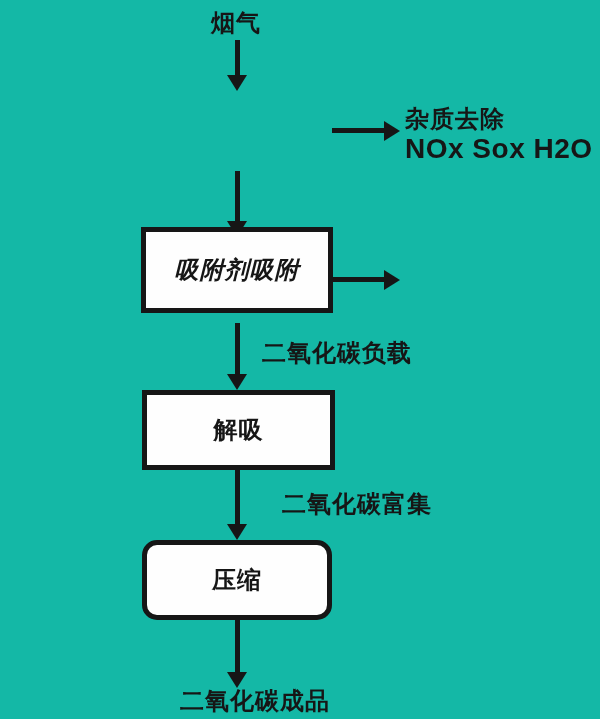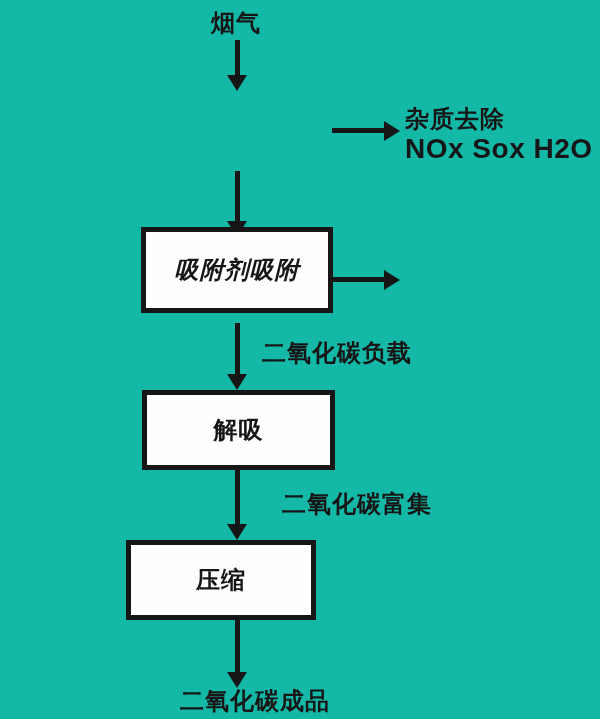--- a/index.html
+++ b/index.html
@@ -100,21 +100,21 @@
   <div class="lbl" style="left:262px; top:340px;">二氧化碳负载</div>
 
   <div class="box" style="left:142px; top:390px; width:193px; height:80px;justify-content:center;">
     <span class="box-label">解吸</span>
   </div>
 
   <div class="vline" style="left:235px; top:470px; width:5px; height:55px;"></div>
   <div class="head-down" style="left:227px; top:524px;"></div>
   <div class="lbl" style="left:282px; top:491px;">二氧化碳富集</div>
 
-  <div class="box" style="left:126px; top:540px; width:190px; height:80px;">
+  <div class="box" style="left:142px; top:540px; width:190px; height:80px;border-radius:15px;">
     <span class="box-label">压缩</span>
   </div>
 
   <div class="vline" style="left:235px; top:620px; width:5px; height:53px;"></div>
   <div class="head-down" style="left:227px; top:672px;"></div>
 
   <div class="lbl" style="left:180px; top:688px;">二氧化碳成品</div>
 
 </div>
 

